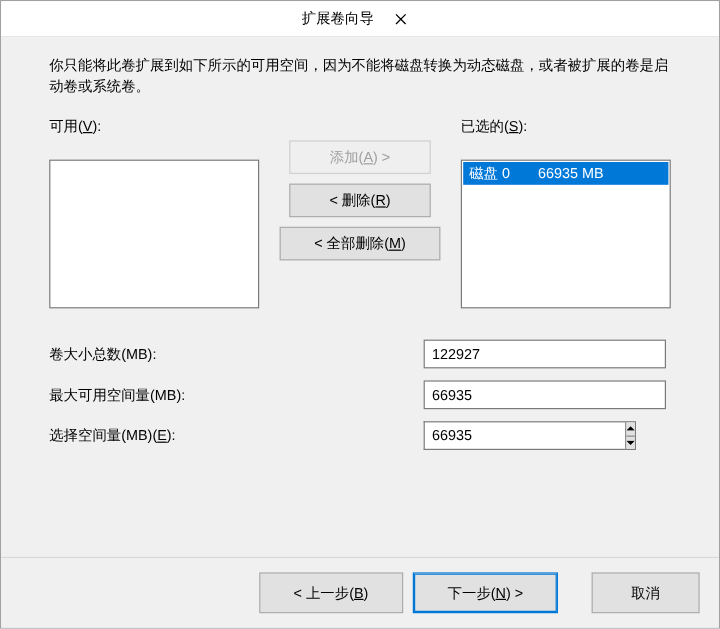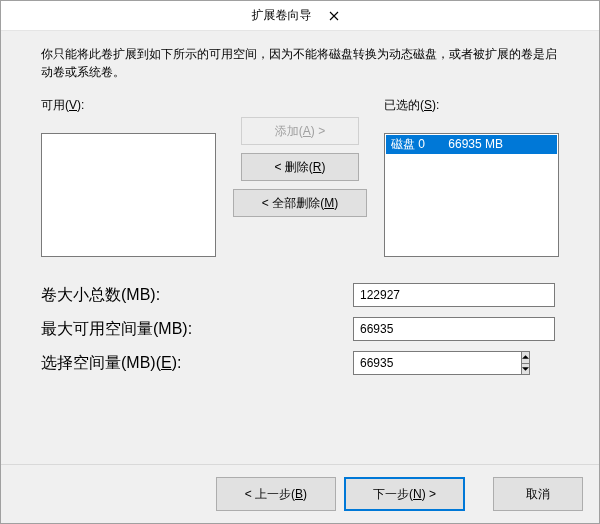--- a/index.html
+++ b/index.html
@@ -135,21 +135,21 @@
     display: flex;
     flex-direction: column;
     gap: 10px;
   }
   .field-row {
     display: flex;
     align-items: center;
   }
   .field-label {
     flex: 0 0 312px;
-    font-size: 16px;
+    font-size: 12px;
   }
   .field-value {
     width: 202px;
     height: 24px;
     border: 1px solid #7a7a7a;
     background: #fff;
     padding: 2px 6px;
     font-size: 12px;
     display: flex;
     align-items: center;

